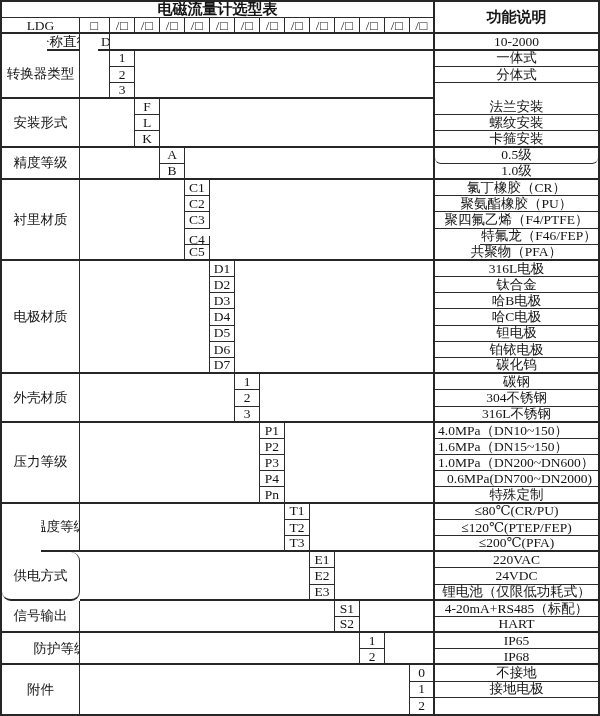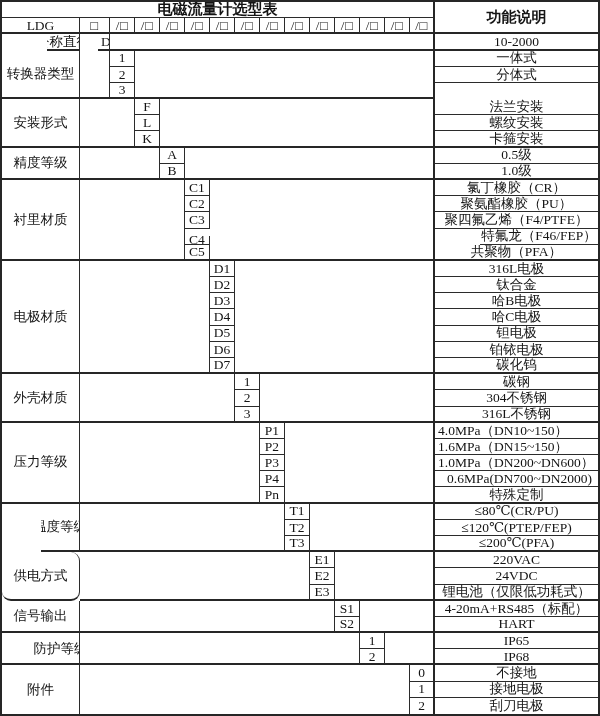--- a/index.html
+++ b/index.html
@@ -71,21 +71,21 @@
     <div class="cell br bb" style="grid-area: 7 / 4;">F</div>
     <div class="cell bb" style="grid-area: 7 / 16;">法兰安装</div>
     <div class="cell br bb" style="grid-area: 8 / 4;">L</div>
     <div class="cell bb" style="grid-area: 8 / 16;">螺纹安装</div>
     <div class="cell br bb2" style="grid-area: 9 / 4;">K</div>
     <div class="cell bb2" style="grid-area: 9 / 16;">卡箍安装</div>
     <div class="cell br bb2" style="grid-area: 10 / 1 / span 2;">精度等级</div>
     <div class="cell br bb2" style="grid-area: 10 / 2 / span 2 / span 3;"></div>
     <div class="cell br2 bb2" style="grid-area: 10 / 6 / span 2 / span 10;"></div>
     <div class="cell br bb" style="grid-area: 10 / 5;">A</div>
-    <div class="cell bb" style="grid-area: 10 / 16;">0.5级</div>
+    <div class="cell bb" style="grid-area: 10 / 16; border-radius: 6px;">0.5级</div>
     <div class="cell br bb2" style="grid-area: 11 / 5;">B</div>
     <div class="cell bb2" style="grid-area: 11 / 16;">1.0级</div>
     <div class="cell br bb2" style="grid-area: 12 / 1 / span 5;">衬里材质</div>
     <div class="cell br bb2" style="grid-area: 12 / 2 / span 5 / span 4;"></div>
     <div class="cell br2 bb2" style="grid-area: 12 / 7 / span 5 / span 9;"></div>
     <div class="cell br bb" style="grid-area: 12 / 6;">C1</div>
     <div class="cell bb" style="grid-area: 12 / 16;">氯丁橡胶（CR）</div>
     <div class="cell br bb" style="grid-area: 13 / 6;">C2</div>
     <div class="cell bb" style="grid-area: 13 / 16;">聚氨酯橡胶（PU）</div>
     <div class="cell br bb" style="grid-area: 14 / 6;">C3</div>
@@ -165,14 +165,13 @@
     <div class="cell bb" style="grid-area: 40 / 16;">IP65</div>
     <div class="cell br bb2" style="grid-area: 41 / 13;">2</div>
     <div class="cell bb2" style="grid-area: 41 / 16;">IP68</div>
     <div class="cell br " style="grid-area: 42 / 1 / span 3;">附件</div>
     <div class="cell br " style="grid-area: 42 / 2 / span 3 / span 13;"></div>
     <div class="cell br2 bb" style="grid-area: 42 / 15;">0</div>
     <div class="cell bb" style="grid-area: 42 / 16;">不接地</div>
     <div class="cell br2 bb" style="grid-area: 43 / 15;">1</div>
     <div class="cell bb" style="grid-area: 43 / 16;">接地电极</div>
     <div class="cell br2 " style="grid-area: 44 / 15;">2</div>
-    <div class="cell " style="grid-area: 44 / 16;">刮刀电极</div>
   </div>
 
 </body></html>

